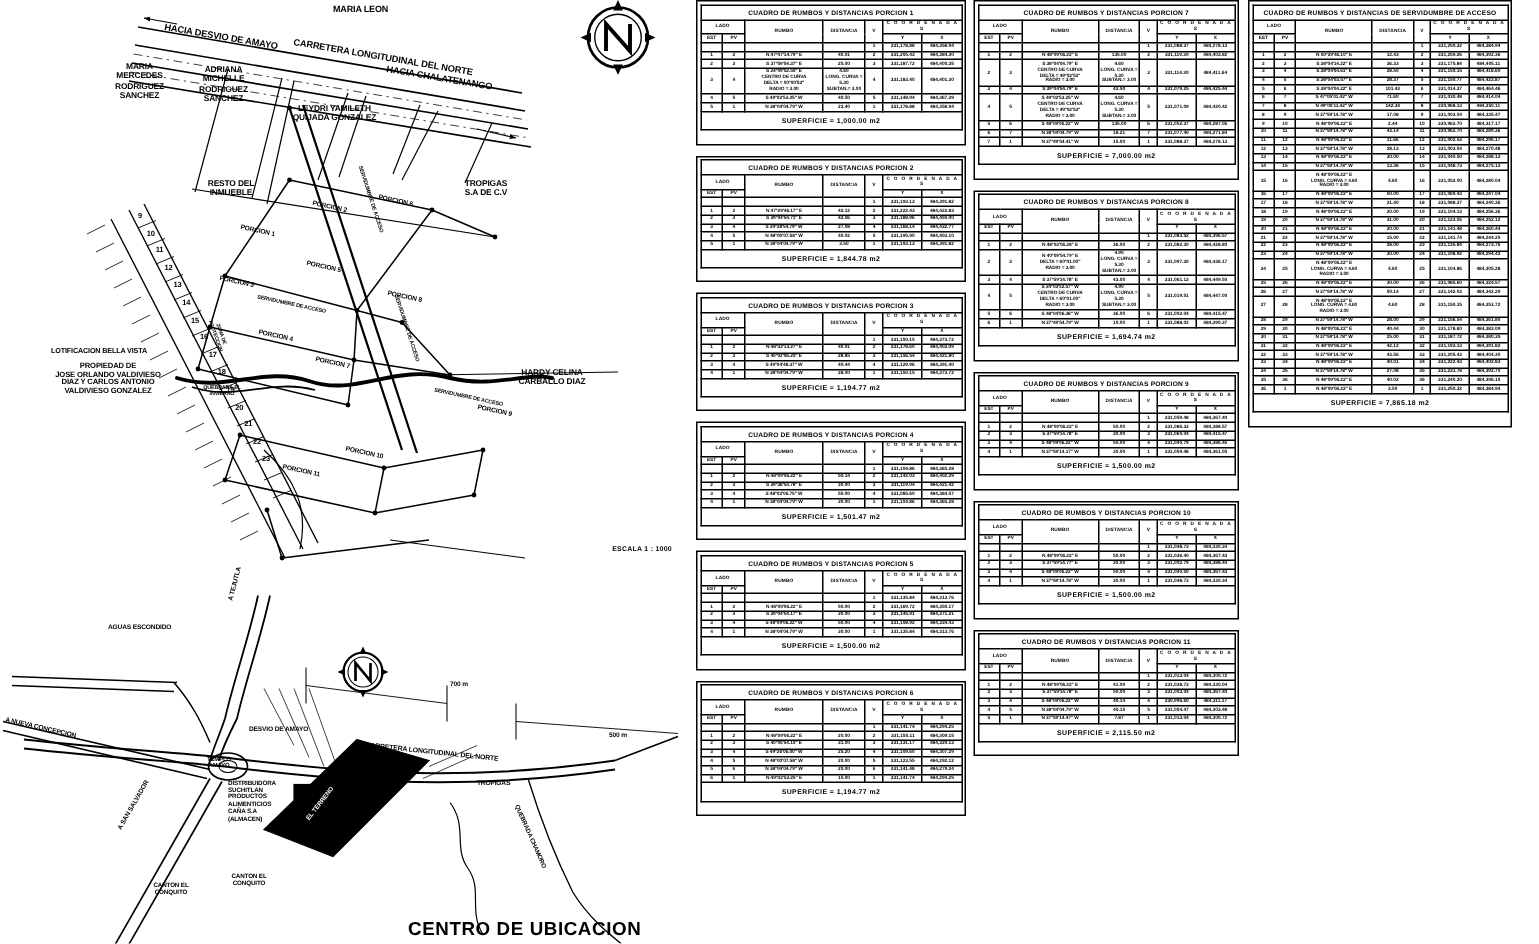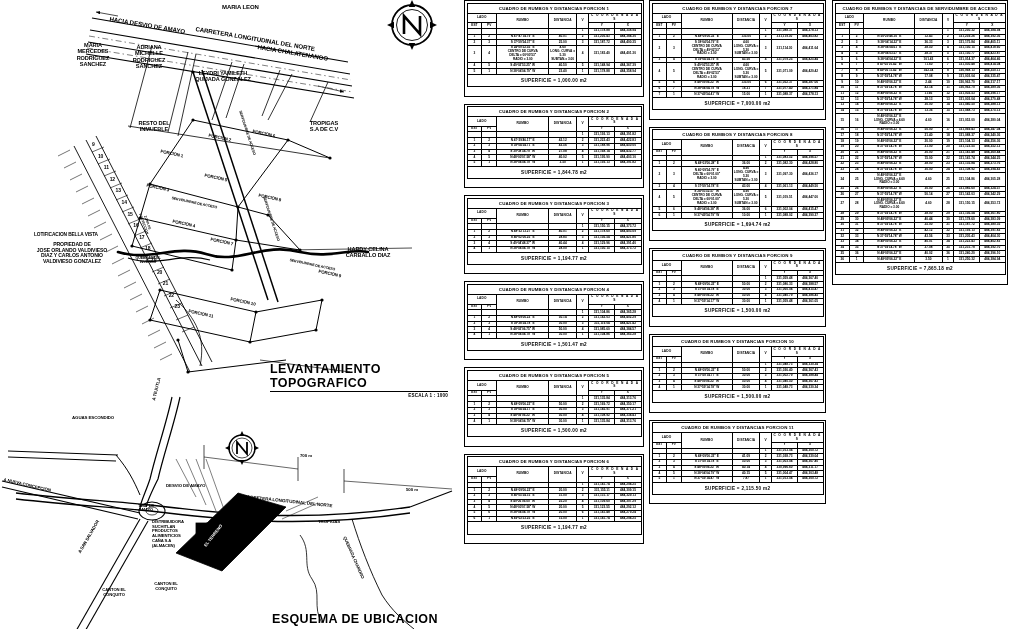--- a/index.html
+++ b/index.html
@@ -340,21 +340,20 @@
         <div class="map-label" style="left: 139.2px; top: 234.8px; font-size: 5px;">17</div>
         <div class="map-label" style="left: 145.1px; top: 246.4px; font-size: 5px;">18</div>
         <div class="map-label" style="left: 151px; top: 258px; font-size: 5px;">19</div>
         <div class="map-label" style="left: 156.9px; top: 269.6px; font-size: 5px;">20</div>
         <div class="map-label" style="left: 162.8px; top: 281.2px; font-size: 5px;">21</div>
         <div class="map-label" style="left: 168.7px; top: 292.8px; font-size: 5px;">22</div>
         <div class="map-label" style="left: 174.6px; top: 304.4px; font-size: 5px;">23</div>
       </div>
 
     <div class="title-block" style="left:270px; top:362px; width:178px;">
-      <div class="title-main">LEVANTAMIENTO TOPOGRAFICO</div>
       <div class="title-scale">ESCALA 1 : 1000</div>
     </div>
 
     <svg id="loc-svg" width="458" height="240" viewBox="0 0 458 240" style="top:395px;">
       <g stroke="#000" fill="none" stroke-width="0.8">
 
         <path d="M16,98 C70,104 110,106 150,110 C215,118 300,128 410,112" stroke-width="1.3"></path>
         <path d="M16,104 C70,110 110,112 150,116 C215,124 300,134 410,118" stroke-width="1.3"></path>
 
         <path d="M172,2 C166,30 156,58 150,84 C146,96 142,104 140,112" stroke-width="1.2"></path>
@@ -427,21 +426,21 @@
 CAÑA S.A
 (ALMACEN)</div>
     <div class="map-label" style="left:318px; top:520px; font-size:4.4px;">TROPIGAS</div>
     <div class="map-label" style="left:96px; top:588px; width:36px; font-size:4.2px;">CANTON EL
 CONQUITO</div>
     <div class="map-label" style="left:148px; top:582px; width:36px; font-size:4.2px;">CANTON EL
 CONQUITO</div>
     <div class="map-label" style="left:346px; top:536px; font-size:4.2px; transform:rotate(66deg); transform-origin:left top;">QUEBRADA CHAMORO</div>
 
     <div class="title-block" style="left:272px; top:612px;">
-      <div class="title-main" style="border-bottom:none;">ESQUEMA DE UBICACION</div>
+      <div class="title-main" style="border-bottom:none;">CENTRO DE UBICACION</div>
     </div>
   </div>
 
   <div id="tables">
     <div class="col" id="col1">
         <div class="tbl">
           <div style="margin-bottom: 7px;">
             <div class="tbl-title">CUADRO DE RUMBOS Y DISTANCIAS PORCION 1</div>
             <table class="survey">
               <thead>

